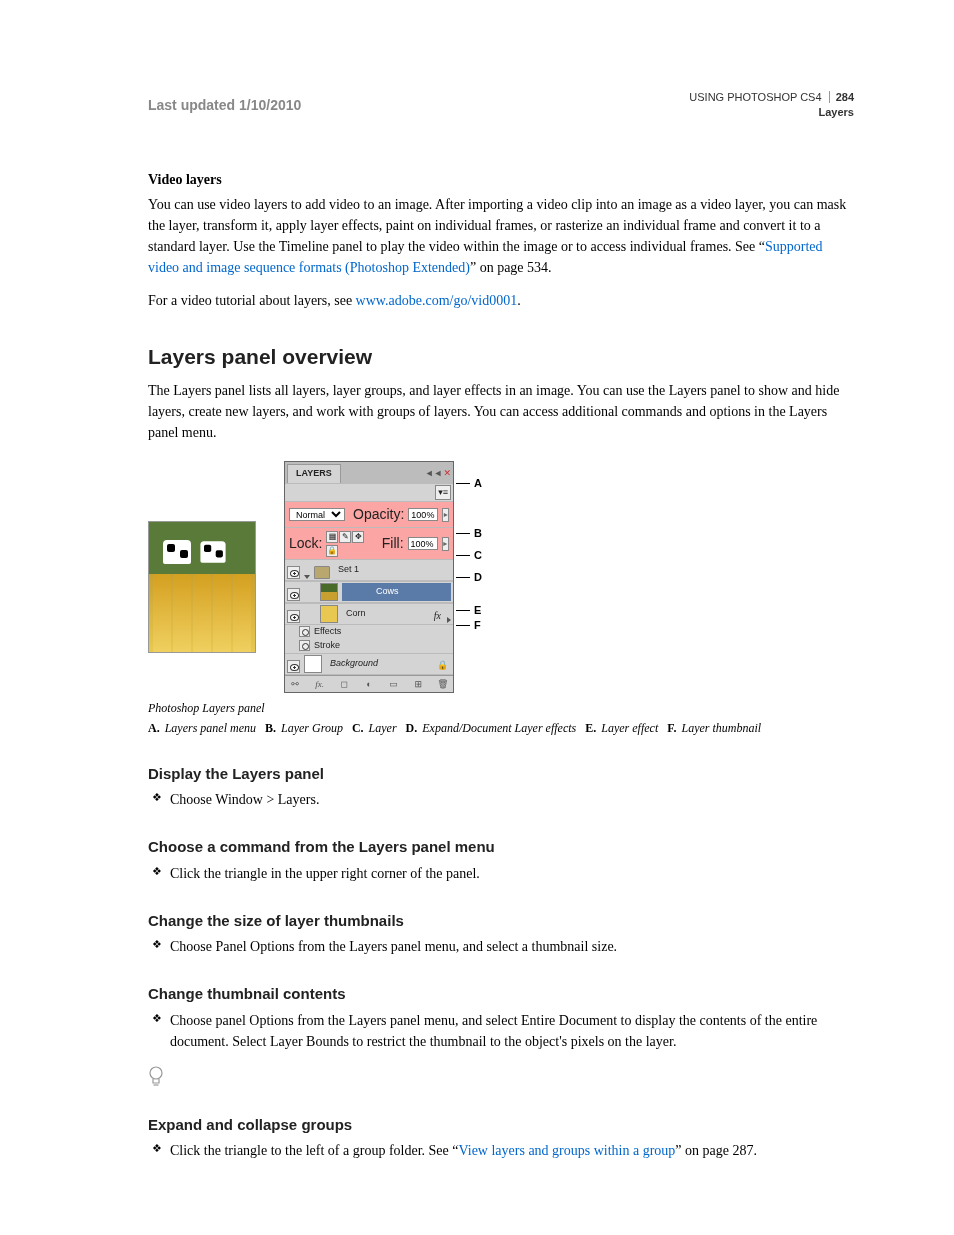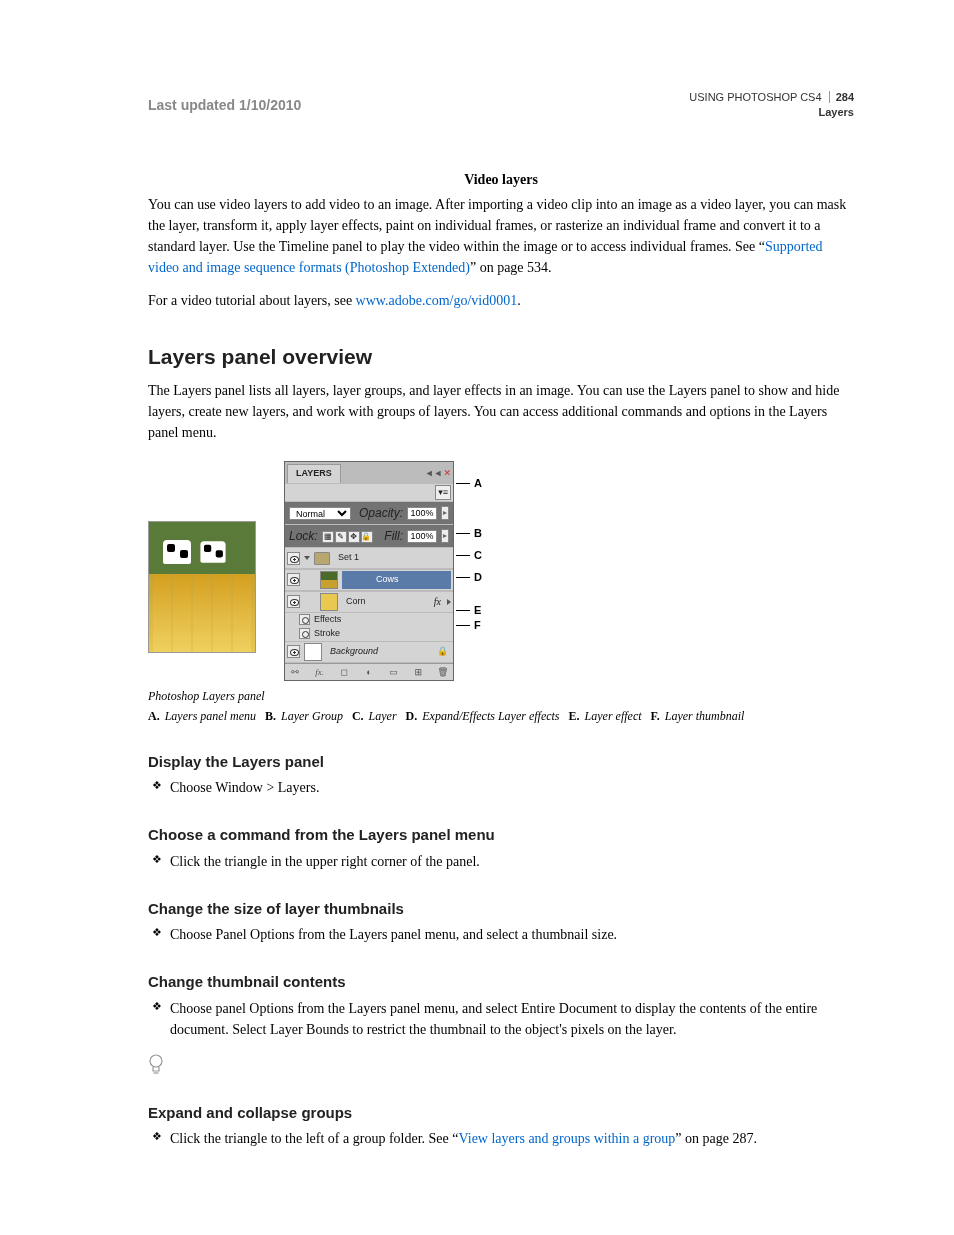--- a/index.html
+++ b/index.html
@@ -46,21 +46,20 @@
     margin-left: 4px;
   }
   .header-right .section-name {
     font-weight: bold;
   }
   h3.inline-heading {
     font-family: "Minion Pro", Georgia, serif;
     font-weight: bold;
     font-size: 14px;
     margin: 0 0 4px 0;
-    text-align: center;
   }
   h2.section-heading {
     font-family: "Myriad Pro", Helvetica, Arial, sans-serif;
     font-weight: bold;
     font-size: 21px;
     margin: 30px 0 8px 0;
     color: #222;
   }
   h3.sub-heading {
     font-family: "Myriad Pro", Helvetica, Arial, sans-serif;
@@ -157,52 +156,52 @@
     display: flex;
     gap: 1px;
     align-items: center;
   }
   .lp-menu-corner span { font-size: 9px; color: #555; }
   .lp-row {
     display: flex;
     align-items: center;
     padding: 2px 4px;
     border-top: 1px solid #bbb;
-    background: #737373;
+    background: #fca5a5;
     gap: 4px;
   }
   .lp-row select, .lp-row input {
     font-size: 9px;
     height: 13px;
     border: 1px solid #888;
     background: #fff;
     padding: 0 2px;
     box-sizing: border-box;
   }
   .lp-blend { width: 62px; }
-  .lp-label { font-size: 12px; font-style: italic; }
-  .lp-pct { width: 30px; text-align: center; }
+  .lp-label { font-size: 14px; }
+  .lp-pct { width: 30px; text-align: left; }
   .lp-slider { width: 6px; font-size: 8px; color: #666; border: 1px solid #888; background: #eee; text-align: center; }
   .lp-lock-icons span {
     display: inline-block;
     width: 10px;
     height: 10px;
     border: 1px solid #888;
     margin-right: 1px;
     font-size: 8px;
     line-height: 10px;
     text-align: center;
     background: #eee;
   }
   .lp-list {
     background: #d4d4d4;
   }
   .lp-item {
     display: flex;
-    align-items: center;
+    align-items: flex-end;
     border-top: 1px solid #bbb;
     border-bottom: 1px solid #bbb;
     background: #d4d4d4;
     padding: 1px 2px;
     gap: 4px;
     min-height: 17px;
   }
   .lp-item.selected .lp-name-bar { background: #5a7aa8; color: #fff; padding-left: 34px; }
   .lp-eye {
     width: 11px;
@@ -506,21 +505,21 @@
               <span>F</span>
             </div>
         </div>
       </div>
     </div>
     <p class="caption">Photoshop Layers panel</p>
     <p class="legend">
       <span class="legend-item"><b>A.</b> <span>Layers panel menu</span></span>
       <span class="legend-item"><b>B.</b> <span>Layer Group</span></span>
       <span class="legend-item"><b>C.</b> <span>Layer</span></span>
-      <span class="legend-item"><b>D.</b> <span>Expand/Effects Layer effects</span></span>
+      <span class="legend-item"><b>D.</b> <span>Expand/Document Layer effects</span></span>
       <span class="legend-item"><b>E.</b> <span>Layer effect</span></span>
       <span class="legend-item"><b>F.</b> <span>Layer thumbnail</span></span>
     </p>
   </div>
 
   <h3 class="sub-heading">Display the Layers panel</h3>
   <ul class="bullet-list">
       <li>Choose Window &gt; Layers.</li>
     </ul>
 

